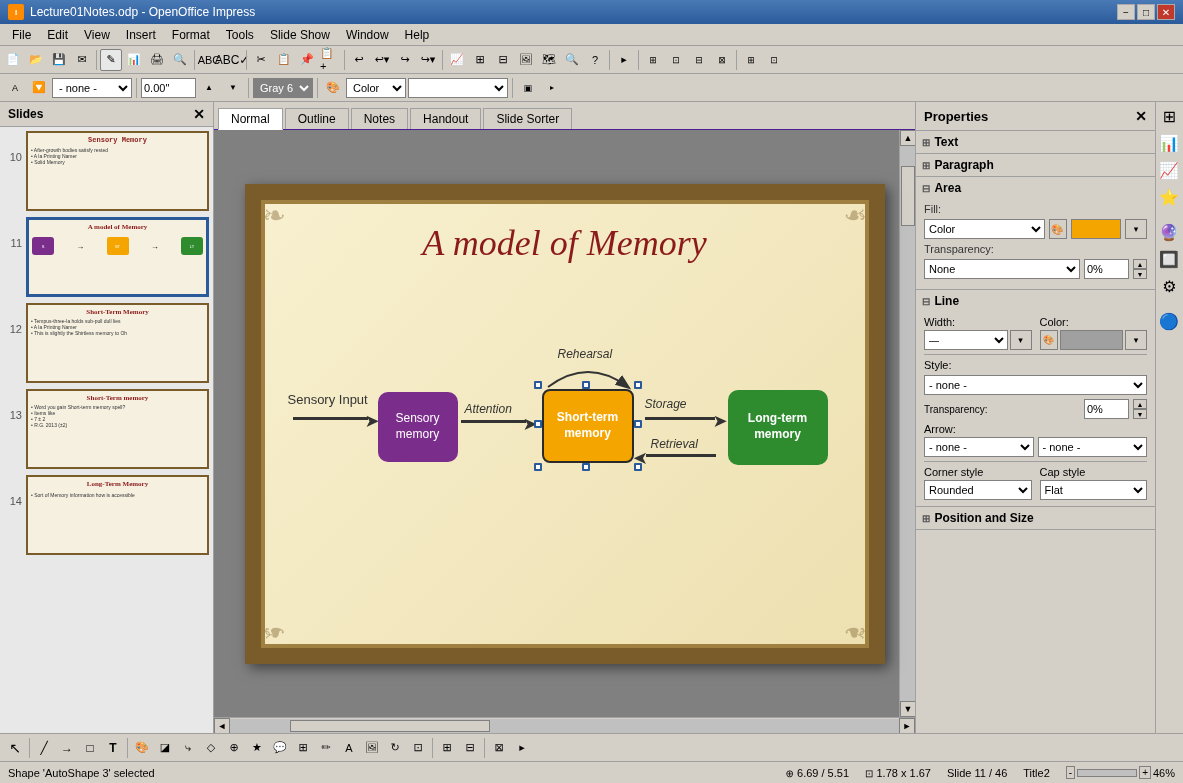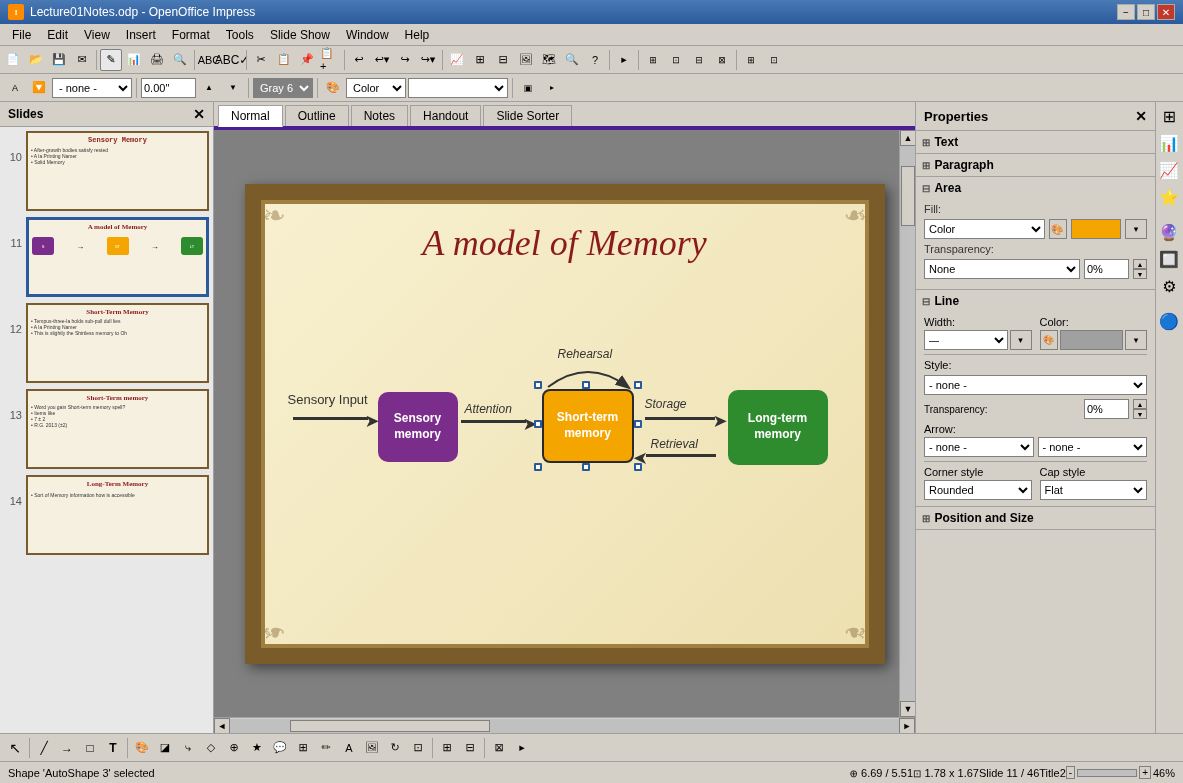--- a/index.html
+++ b/index.html
@@ -32,21 +32,21 @@
     #slides-panel { width: 214px; background: #e8e8e8; border-right: 1px solid #a0a0a0; display: flex; flex-direction: column; }
     #slides-header { background: #d4d0c8; padding: 4px 8px; display: flex; align-items: center; justify-content: space-between; border-bottom: 1px solid #a0a0a0; font-size: 12px; font-weight: bold; }
     #slides-list { flex: 1; overflow-y: auto; padding: 4px; }
     .slide-thumb { display: flex; margin-bottom: 6px; gap: 4px; align-items: flex-start; }
     .slide-num { font-size: 11px; color: #555; width: 18px; text-align: right; padding-top: 20px; }
     .slide-preview { flex: 1; border: 2px solid #ccc; background: #f5f0e0; height: 80px; cursor: pointer; position: relative; overflow: hidden; }
     .slide-preview.active { border-color: #2a5a9a; }
     
     
     #canvas-area { flex: 1; display: flex; flex-direction: column; background: #808080; }
-    #tabs-bar { background: #d4d0c8; display: flex; align-items: flex-end; padding: 4px 4px 0 4px; border-bottom: 4px solid #4c1d95; height: 28px; }
+    #tabs-bar { background: #d4d0c8; display: flex; align-items: flex-end; padding: 4px 4px 0 4px; border-bottom: 1px solid #4c1d95; height: 28px; }
     .tab { padding: 3px 12px; background: #d4d0c8; border: 1px solid #a0a0a0; border-bottom: none; cursor: pointer; font-size: 12px; margin-right: 2px; }
     .tab.active { background: white; border-bottom: 1px solid white; position: relative; top: 1px; }
     #slide-canvas { flex: 1; display: flex; align-items: center; justify-content: center; background: #808080; overflow: hidden; position: relative; }
     #slide-content { width: 640px; height: 480px; background: #f5f0e0; border: 8px solid #7a5c2a; position: relative; box-shadow: 4px 4px 12px rgba(0,0,0,0.5); }
     .scrollbar-h { height: 16px; background: #d4d0c8; border-top: 1px solid #a0a0a0; display: flex; flex-direction: row; }
     .scroll-btn { width: 16px; height: 16px; background: #d4d0c8; border: 1px solid #808080; display: flex; align-items: center; justify-content: center; font-size: 9px; cursor: pointer; }
     .scroll-track { flex: 1; background: #c0c0c0; position: relative; }
     .scroll-thumb { background: #d4d0c8; border: 1px solid #808080; position: absolute; }
     
     
@@ -62,21 +62,21 @@
     .color-btn { width: 22px; height: 20px; border: 1px solid #808080; background: #d4d0c8; display: flex; align-items: center; justify-content: center; cursor: pointer; font-size: 9px; }
     .props-input { height: 20px; width: 50px; font-size: 11px; border: 1px solid #808080; background: white; padding: 0 2px; }
     .spin-btn { width: 14px; height: 10px; background: #d4d0c8; border: 1px solid #808080; font-size: 7px; display: flex; align-items: center; justify-content: center; cursor: pointer; }
     
     
     #side-toolbar { width: 28px; background: #d4d0c8; border-left: 1px solid #a0a0a0; display: flex; flex-direction: column; align-items: center; padding: 2px; gap: 1px; }
     
     
     #statusbar { height: 22px; background: #d4d0c8; border-top: 1px solid #a0a0a0; display: flex; align-items: center; padding: 0 8px; gap: 16px; font-size: 11px; }
     #statusbar .status-left { flex: 1; }
-    #statusbar .status-right { display: flex; gap: 0; align-items: center; }
+    #statusbar .status-right { display: flex; gap: 16px; align-items: center; }
     
     
     #bottom-toolbar { height: 28px; background: #d4d0c8; border-top: 1px solid #a0a0a0; display: flex; align-items: center; padding: 0 4px; gap: 1px; }
     
     
     .mem-box { position: absolute; border-radius: 10px; display: flex; align-items: center; justify-content: center; color: white; font-weight: bold; font-size: 13px; text-align: center; line-height: 1.3; }
     .sensory-box { background: #7B2D8B; width: 80px; height: 70px; left: 100px; top: 60px; border-radius: 10px; }
     .slide-preview-content { padding: 4px; width: 100%; height: 100%; }
     
     .icon-panel-btn { width: 24px; height: 24px; background: #d4d0c8; border: 1px solid transparent; display: flex; align-items: center; justify-content: center; cursor: pointer; font-size: 14px; margin-bottom: 2px; }
@@ -296,21 +296,21 @@
             <div style="position:absolute;top:30px;left:0;right:0;text-align:center;z-index:5;">
               <span style="font-size:36px;color:#8B1A1A;font-style:italic;font-weight:normal;font-family:serif;">A model of Memory</span>
             </div>
 
             <div style="position:absolute;top:150px;left:30px;right:30px;bottom:40px;z-index:5;">
 
               <div style="position:absolute;left:5px;top:50px;font-size:13px;color:#333;white-space:nowrap;">Sensory Input</div>
               <div style="position:absolute;left:10px;top:75px;width:75px;height:3px;background:#333;z-index:2;"></div>
               <div style="position:absolute;left:82px;top:68px;font-size:18px;color:#333;">➤</div>
 
-              <div class="mem-box sensory-box" style="position:absolute;left:95px;top:50px;width:80px;height:70px;background:#7B2D8B;border-radius:10px;display:flex;align-items:center;justify-content:center;color:white;font-weight:bold;font-size:12px;text-align:center;line-height:1.3;">
+              <div class="mem-box sensory-box" style="position:absolute;left:95px;top:50px;width:80px;height:70px;background:#7B2D8B;border-radius:10px;display:flex;align-items:center;justify-content:center;color:white;font-weight:normal;font-size:12px;text-align:center;line-height:1.3;">
                 <span>Sensory<br>memory</span>
               </div>
 
               <div style="position:absolute;left:182px;top:60px;font-size:12px;font-style:italic;color:#333;">Attention</div>
               <div style="position:absolute;left:178px;top:78px;width:65px;height:3px;background:#333;"></div>
               <div style="position:absolute;left:240px;top:71px;font-size:18px;color:#333;">➤</div>
 
               <div style="position:absolute;left:255px;top:43px;width:100px;height:82px;">
 
                 <div style="position:absolute;top:-4px;left:-4px;width:8px;height:8px;background:white;border:2px solid #2a5a9a;border-radius:1px;"></div>

